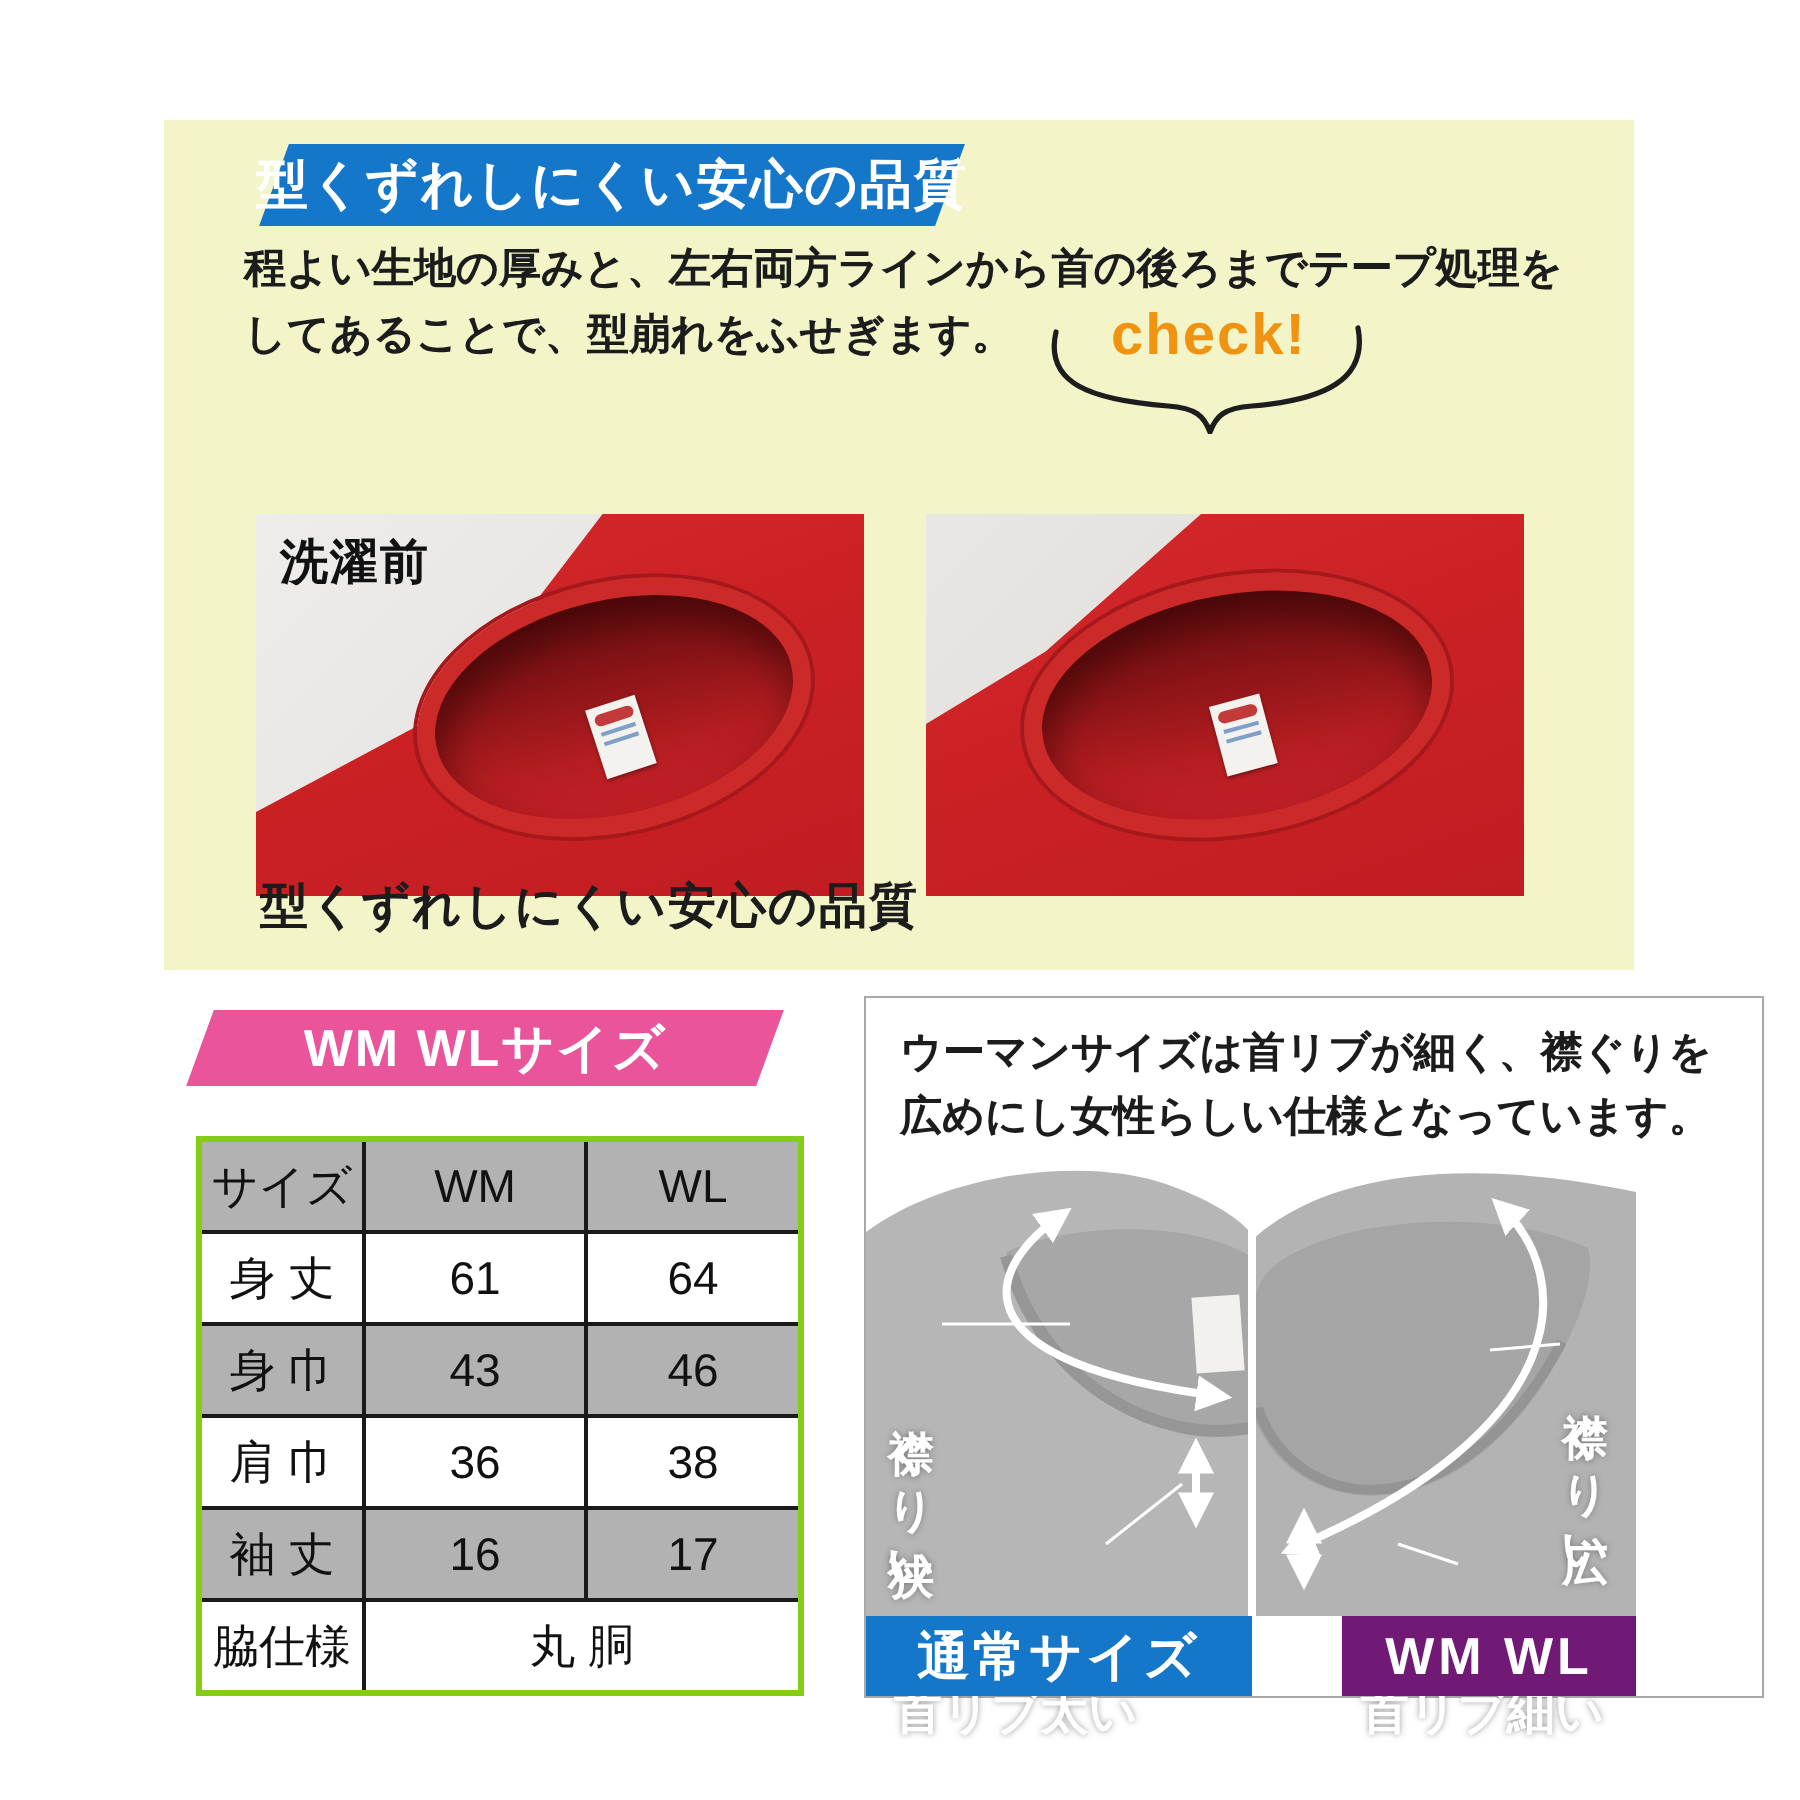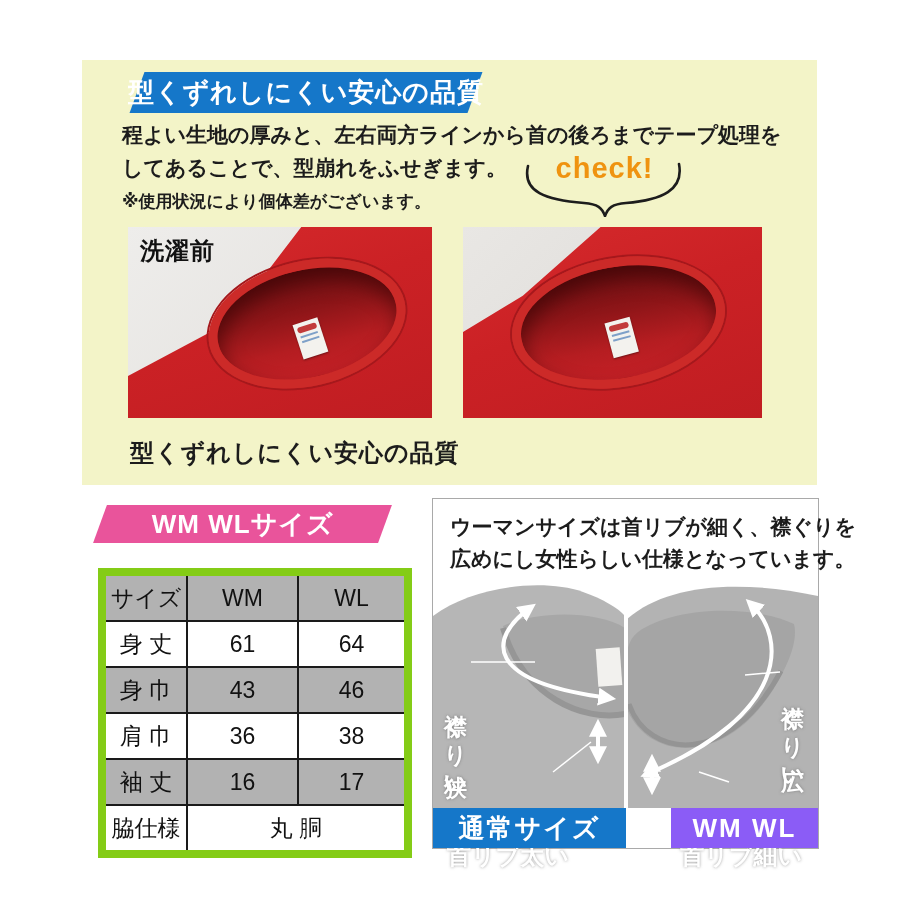--- a/index.html
+++ b/index.html
@@ -9,76 +9,75 @@
   
   .quality-panel{position:absolute;left:82px;top:60px;width:735px;height:425px;background:#f3f4c8;}
   .q-banner{position:absolute;left:55px;top:12px;width:338px;height:41px;background:#1577c9;transform:skewX(-20deg);display:flex;align-items:center;justify-content:center;}
   .q-banner-label{transform:skewX(20deg);color:#ffffff;font-size:26px;font-weight:bold;letter-spacing:1px;white-space:nowrap;}
   .q-body{position:absolute;left:40px;top:58px;color:#1c1c1c;font-size:21px;font-weight:bold;line-height:33px;white-space:nowrap;}
   .q-note{position:absolute;left:40px;top:130px;color:#1c1c1c;font-size:17px;font-weight:bold;white-space:nowrap;}
   .check-callout{position:absolute;left:440px;top:92px;width:165px;height:70px;}
   .check-label{display:block;text-align:center;color:#ef9310;font-size:29px;font-weight:800;letter-spacing:1px;}
   .check-bracket{position:absolute;left:0;top:10px;}
 
-  .photo{position:absolute;top:167px;height:191px;overflow:hidden;background:linear-gradient(135deg,#eeedeb 0%,#e6e4e1 60%,#dddbd8 100%);}
+  .photo{position:absolute;top:197px;height:191px;overflow:hidden;background:linear-gradient(135deg,#eeedeb 0%,#e6e4e1 60%,#dddbd8 100%);}
   .photo-before{left:46px;width:304px;}
   .photo-after{left:381px;width:299px;background:linear-gradient(135deg,#e9e7e4 0%,#e0dedb 60%,#d8d6d3 100%);}
   .fabric{position:absolute;inset:0;background:linear-gradient(160deg,#d62a2c 0%,#cb2125 45%,#c01d22 100%);}
   .photo-before .fabric{clip-path:polygon(0% 78%,33% 50%,57% 0%,100% 0%,100% 100%,0% 100%);}
   .photo-after .fabric{clip-path:polygon(0% 55%,20% 36%,46% 0%,100% 0%,100% 100%,0% 100%);}
   .collar{position:absolute;border-radius:50%;border:9px solid #cc2a28;box-shadow:0 0 0 2px #a5181c, inset 0 12px 20px rgba(40,0,0,.55);background:linear-gradient(180deg,#6d0f12 0%,#8e1518 38%,#b51d21 72%,#c42026 100%);}
   .photo-before .collar{left:26%;top:18%;width:60%;height:56%;transform:rotate(-13deg);}
   .photo-after .collar{left:16%;top:16%;width:66%;height:58%;transform:rotate(-10deg);}
   .brand-tag{position:absolute;left:50%;top:54%;width:26px;height:36px;background:#f3f2ee;transform:translate(-50%,-20%) rotate(-5deg);box-shadow:0 1px 2px rgba(0,0,0,.4);}
   .brand-tag i{display:block;margin:4px 3px 0 3px;height:6px;background:#c23a3a;border-radius:3px;}
   .brand-tag b{display:block;margin:3px 4px 0 4px;height:2px;background:#7ea0c8;}
   .photo-label{position:absolute;left:12px;top:8px;color:#111111;font-size:24px;font-weight:bold;letter-spacing:1px;}
   .q-caption{position:absolute;left:48px;top:377px;color:#1c1c1c;font-size:24px;font-weight:bold;letter-spacing:1px;white-space:nowrap;}
 
   
   .s-banner{position:absolute;left:100px;top:505px;width:285px;height:38px;background:#e9549b;transform:skewX(-20deg);display:flex;align-items:center;justify-content:center;}
   .s-banner-label{transform:skewX(20deg);color:#ffffff;font-size:26px;font-weight:bold;letter-spacing:1px;white-space:nowrap;}
   table.size-table{position:absolute;left:98px;top:568px;width:294px;border-collapse:collapse;table-layout:fixed;}
   .size-table td,.size-table th{border:2px solid #1a1a1a;text-align:center;height:44px;font-size:23px;font-weight:500;color:#111111;padding:0;}
-  .size-table{border:8px solid #84cc16;}
+  .size-table{border:3px solid #84cc16;}
   .size-table .c0{width:80px;}
   .size-table .c1{width:109px;}
   .size-table .c2{width:105px;}
   .size-table tr.gray td,.size-table tr.gray th{background:#b2b2b2;}
   .size-table tr.white td,.size-table tr.white th{background:#ffffff;}
 
   
-  .women-panel{position:absolute;left:432px;top:498px;width:387px;height:351px;background:#ffffff;border:1px solid #a9a9a9;box-sizing:border-box;}
+  .women-panel{position:absolute;left:432px;top:498px;width:450px;height:351px;background:#ffffff;border:1px solid #a9a9a9;box-sizing:border-box;}
   .w-intro{position:absolute;left:17px;top:12px;color:#1c1c1c;font-size:21px;font-weight:bold;line-height:32px;white-space:nowrap;}
   .w-photos{position:absolute;left:0;top:77px;width:385px;height:232px;}
   .w-label{position:absolute;color:#ffffff;font-weight:bold;text-shadow:0 0 3px rgba(90,90,90,.6);}
   .w-label.vert{writing-mode:vertical-rl;font-size:23px;letter-spacing:3px;}
   .lbl-collar-left{left:8px;top:120px;}
   .lbl-collar-right{right:9px;top:112px;}
   .lbl-rib-left{left:14px;top:264px;font-size:24px;}
   .lbl-rib-right{right:16px;top:264px;font-size:24px;}
   .w-bars{position:absolute;left:0;top:309px;width:385px;height:40px;display:flex;gap:45px;}
   .bar{display:flex;align-items:center;justify-content:center;color:#ffffff;font-size:26px;font-weight:bold;letter-spacing:2px;}
   .bar-normal{width:193px;background:#1577c9;}
-  .bar-wmwl{flex:1;background:#8b5cf6;}
+  .bar-wmwl{flex:1;background:#701a75;}
 </style>
 </head>
 <body>
 
 <div class="canvas">
 
   <section class="quality-panel">
     <div class="q-banner">
       <span class="q-banner-label">型くずれしにくい安心の品質</span>
     </div>
     <div class="q-body">
       <div>程よい生地の厚みと、左右両方ラインから首の後ろまでテープ処理を</div>
       <div>してあることで、型崩れをふせぎます。</div>
     </div>
-    <div class="q-note">※使用状況により個体差がございます。</div>
 
     <div class="check-callout">
       <span class="check-label">check!</span>
       <svg class="check-bracket" width="165" height="55" viewBox="0 0 165 55">
         <path d="M6,4 C0,30 24,38 62,41 C76,42 80,46 83,54 C86,46 90,42 104,41 C140,38 162,28 157,2" fill="none" stroke="#1d1d1d" stroke-width="2.6" stroke-linecap="round"></path>
       </svg>
     </div>
 
     <div class="photo photo-before">
       <div class="fabric"></div>

